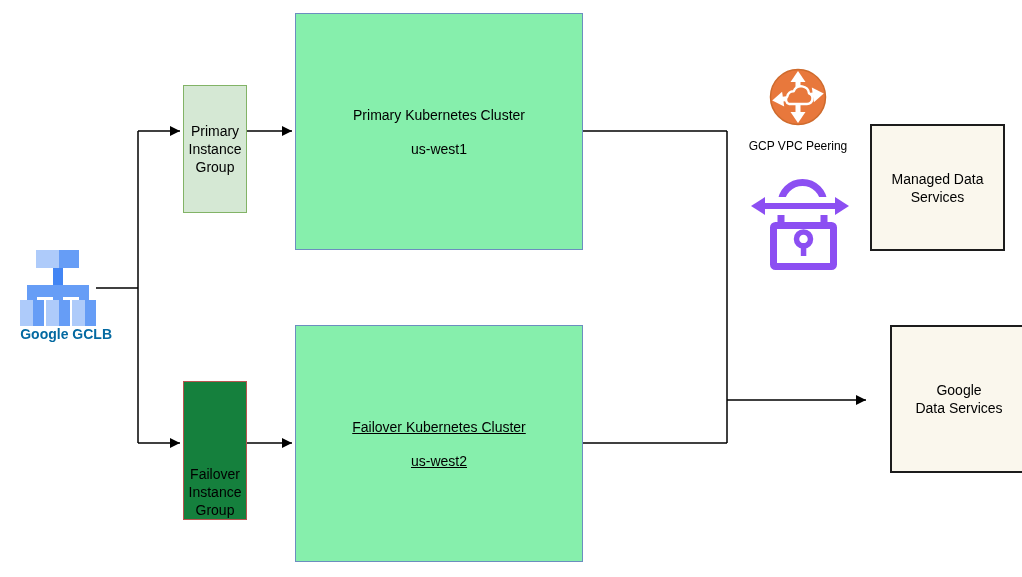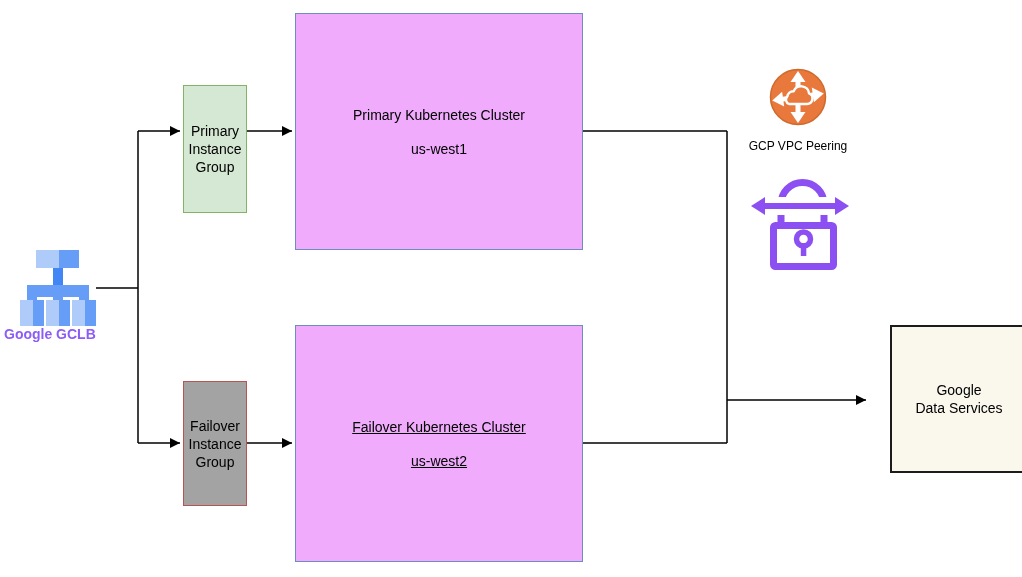--- a/index.html
+++ b/index.html
@@ -8,30 +8,30 @@
     font-family:"Liberation Sans","DejaVu Sans",sans-serif;color:#000;
   }
   #edges{position:absolute;left:0;top:0;width:1022px;height:577px;}
   .node{
     position:absolute;box-sizing:border-box;display:flex;flex-direction:column;
     align-items:center;justify-content:center;text-align:center;
     font-size:14px;line-height:18px;
   }
   .multiline{white-space:pre-line;}
   #primary-ig{left:183px;top:85px;width:64px;height:128px;background:#d5e8d4;border:1px solid #82b366;}
-  #failover-ig{left:183px;top:381px;width:64px;height:125px;background:#a3a3a3;border:1px solid #b85450;}
-  #primary-cluster,#failover-cluster{left:295px;width:288px;height:237px;background:#f0abfc;border:1px solid #6c8ebf;gap:16px;}
+  #failover-ig{left:183px;top:381px;width:64px;height:139px;background:#15803d;border:1px solid #b85450;justify-content:flex-end;}
+  #primary-cluster,#failover-cluster{left:295px;width:288px;height:237px;background:#86efac;border:1px solid #6c8ebf;gap:16px;}
   #primary-cluster{top:13px;}
   #failover-cluster{top:325px;text-decoration:underline;}
   #managed-data{left:870px;top:124px;width:135px;height:127px;background:#faf7ed;border:2px solid #1c1c1c;}
   #google-data{left:870px;top:325px;width:138px;height:148px;background:#faf7ed;border:2px solid #1c1c1c;margin-left:20px;}
   .icon-wrap{position:absolute;}
   #gclb-icon{left:20px;top:248px;}
-  #gclb-label{position:absolute;left:4px;top:326px;width:108px;text-align:left;
-    font-size:14px;font-weight:bold;color:#8b5cf6;}
+  #gclb-label{position:absolute;left:4px;top:326px;width:108px;text-align:right;
+    font-size:14px;font-weight:bold;color:#0369a1;}
   #vpc-icon{left:769px;top:68px;}
   #vpc-label{position:absolute;left:712px;top:139px;width:172px;text-align:center;font-size:12px;}
   #lock-icon{left:750px;top:173px;}
 </style>
 </head>
 <body>
 
 <div id="canvas">
 
   <svg id="edges" viewBox="0 0 1022 577" xmlns="http://www.w3.org/2000/svg">
@@ -119,18 +119,22 @@
         <rect x="8" y="30" width="84" height="6" stroke="none"></rect>
         <polygon points="1,33 15,24 15,42" stroke="none"></polygon>
         <polygon points="99,33 85,24 85,42" stroke="none"></polygon>
       </g>
       <rect x="23.5" y="52.5" width="60" height="41" rx="2" fill="#ffffff" stroke="#8c4ff2" stroke-width="7"></rect>
       <circle cx="53.5" cy="66" r="7" fill="none" stroke="#8c4ff2" stroke-width="5.5"></circle>
       <rect x="50.8" y="70" width="5.5" height="13" fill="#8c4ff2"></rect>
     </svg>
   </div>
 
+  <div class="node" id="managed-data">
+    <span class="multiline">Managed Data
+Services</span>
+  </div>
   <div class="node" id="google-data">
     <span class="multiline">Google
 Data Services</span>
   </div>
 
 </div>
 
 </body></html>

